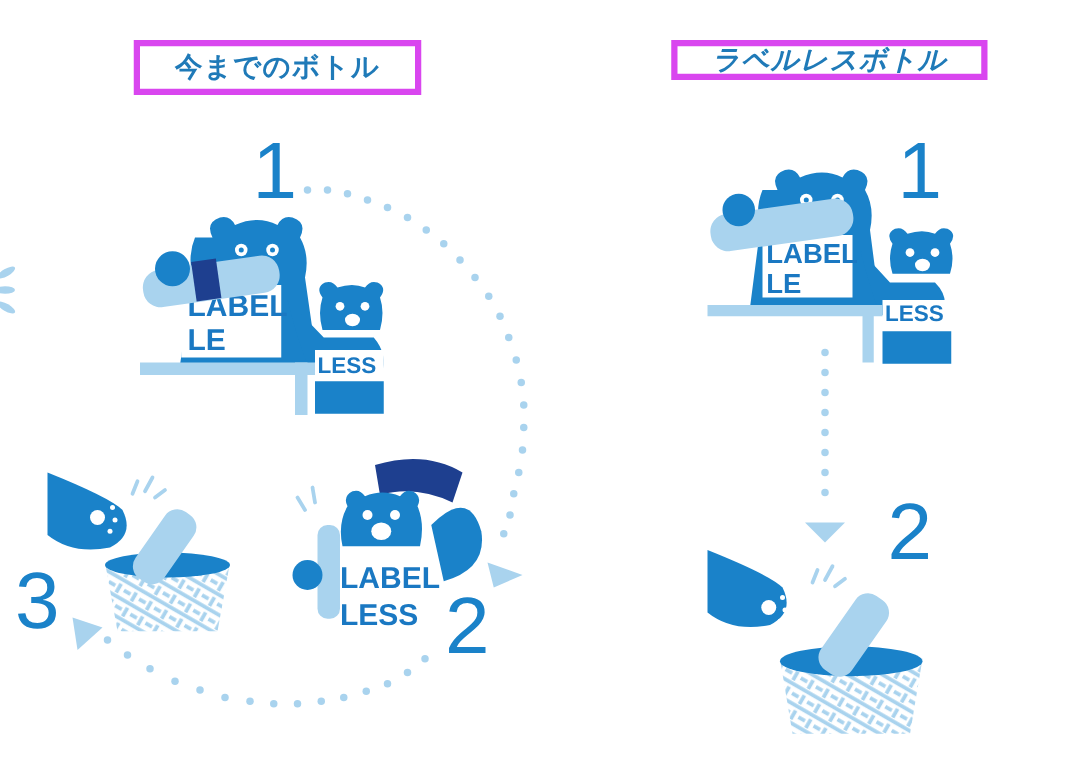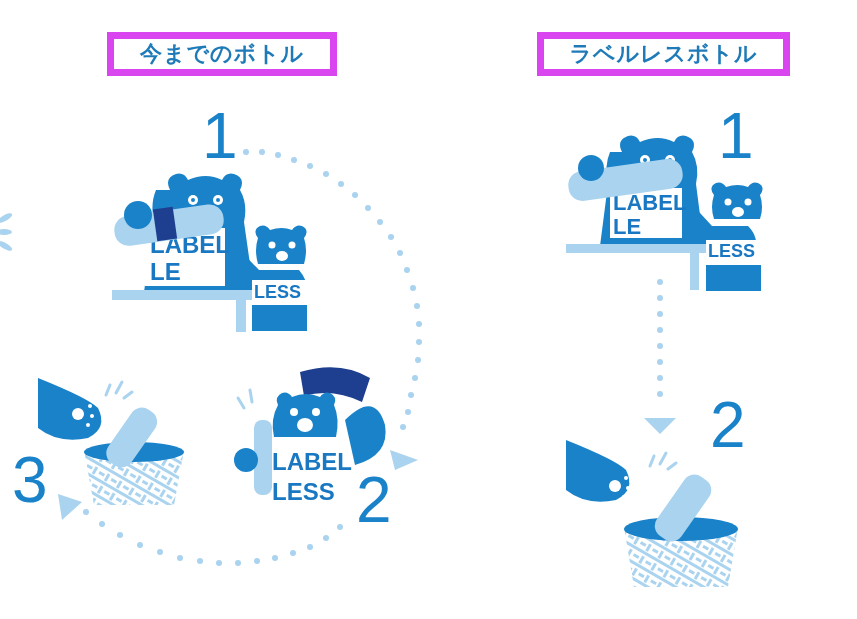--- a/index.html
+++ b/index.html
@@ -1,35 +1,35 @@
 <!DOCTYPE html>
 <html><head>
 <meta charset="utf-8">
 <style>
   html, body { margin: 0; padding: 0; background: #ffffff; }
   body { width: 857px; height: 619px; position: relative; overflow: hidden; font-family: "DejaVu Sans", sans-serif; }
   .title-box {
-    position: absolute; border: 7px solid #d946ef; background: #fff;
+    position: absolute; border: 5px solid #d946ef; background: #fff;
     color: #1f7ab8; font-size: 22px; font-weight: bold; letter-spacing: 1px;
     display: flex; align-items: center; justify-content: center; box-sizing: border-box;
   }
   .step-num {
     position: absolute; color: #1a82c9; font-family: "Liberation Sans", sans-serif;
     font-size: 64px; line-height: 1; font-weight: normal;
   }
   svg.art { position: absolute; left: 0; top: 0; }
   .lbl { font-family: "Liberation Sans", sans-serif; font-weight: bold; fill: #1a78c2; }
 </style>
 </head>
 <body>
 
 <div class="title-box" style="left:107px; top:32px; width:230px; height:44px;">
   <span>今までのボトル</span>
 </div>
-<div class="title-box" style="left:537px; top:32px; width:253px; height:44px;">
+<div class="title-box" style="left:537px; top:32px; width:253px; height:32px;font-style:italic;">
   <span>ラベルレスボトル</span>
 </div>
 
 <div class="step-num" style="left:202px; top:104px;">1</div>
 <div class="step-num" style="left:356px; top:468px;">2</div>
 <div class="step-num" style="left:12px; top:448px;">3</div>
 <div class="step-num" style="left:718px; top:104px;">1</div>
 <div class="step-num" style="left:710px; top:393px;">2</div>
 
 <svg class="art" width="857" height="619" viewBox="0 0 857 619">

